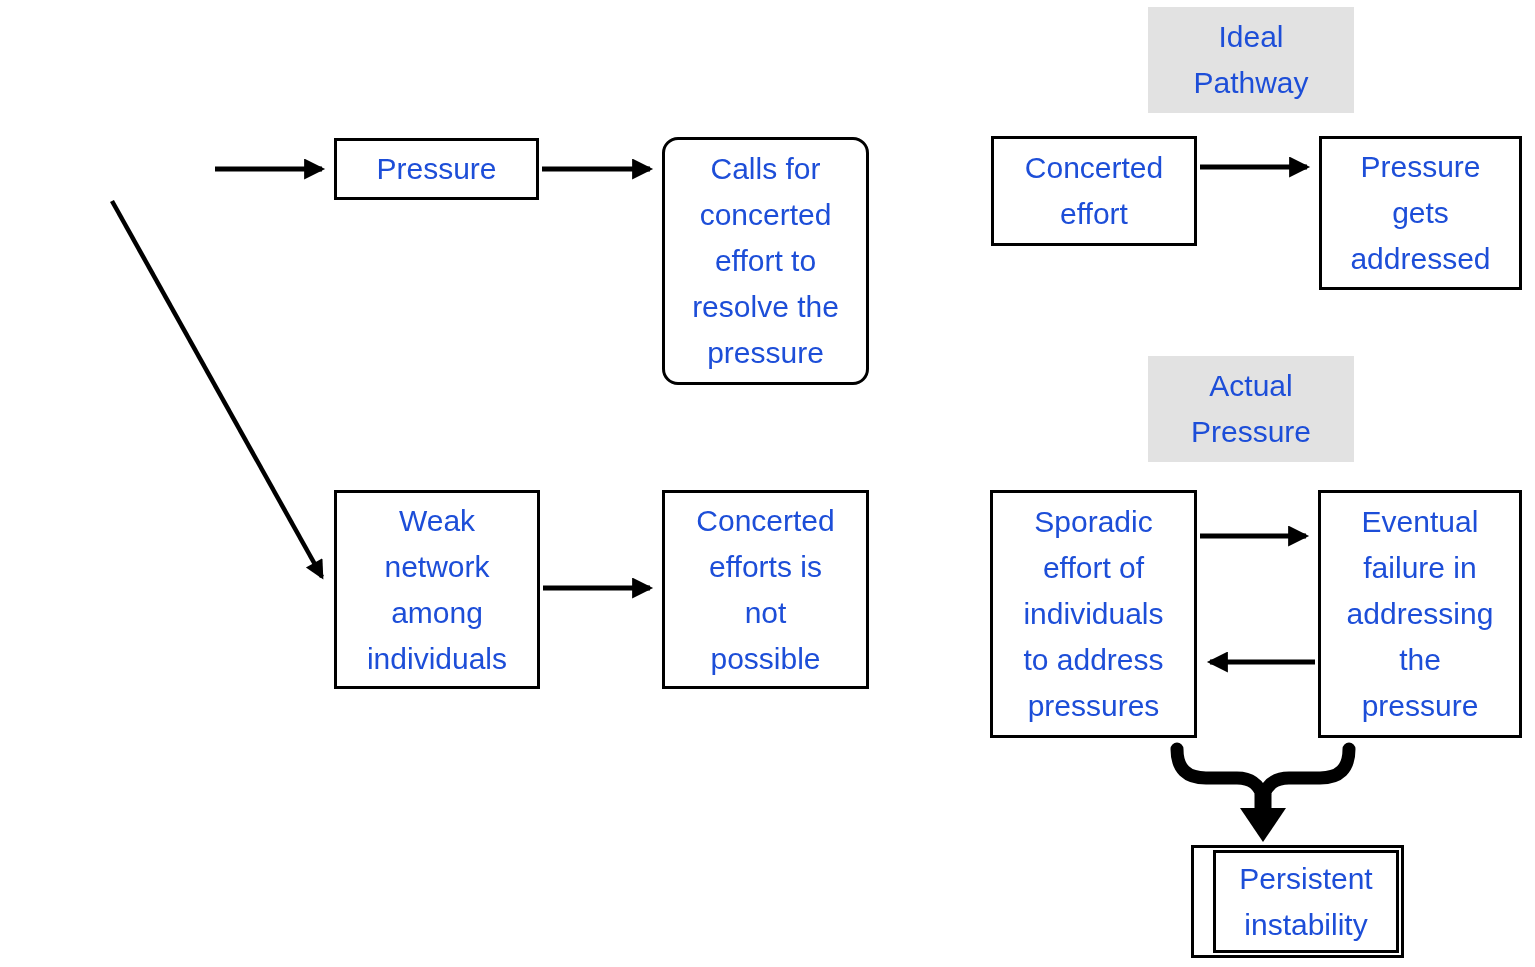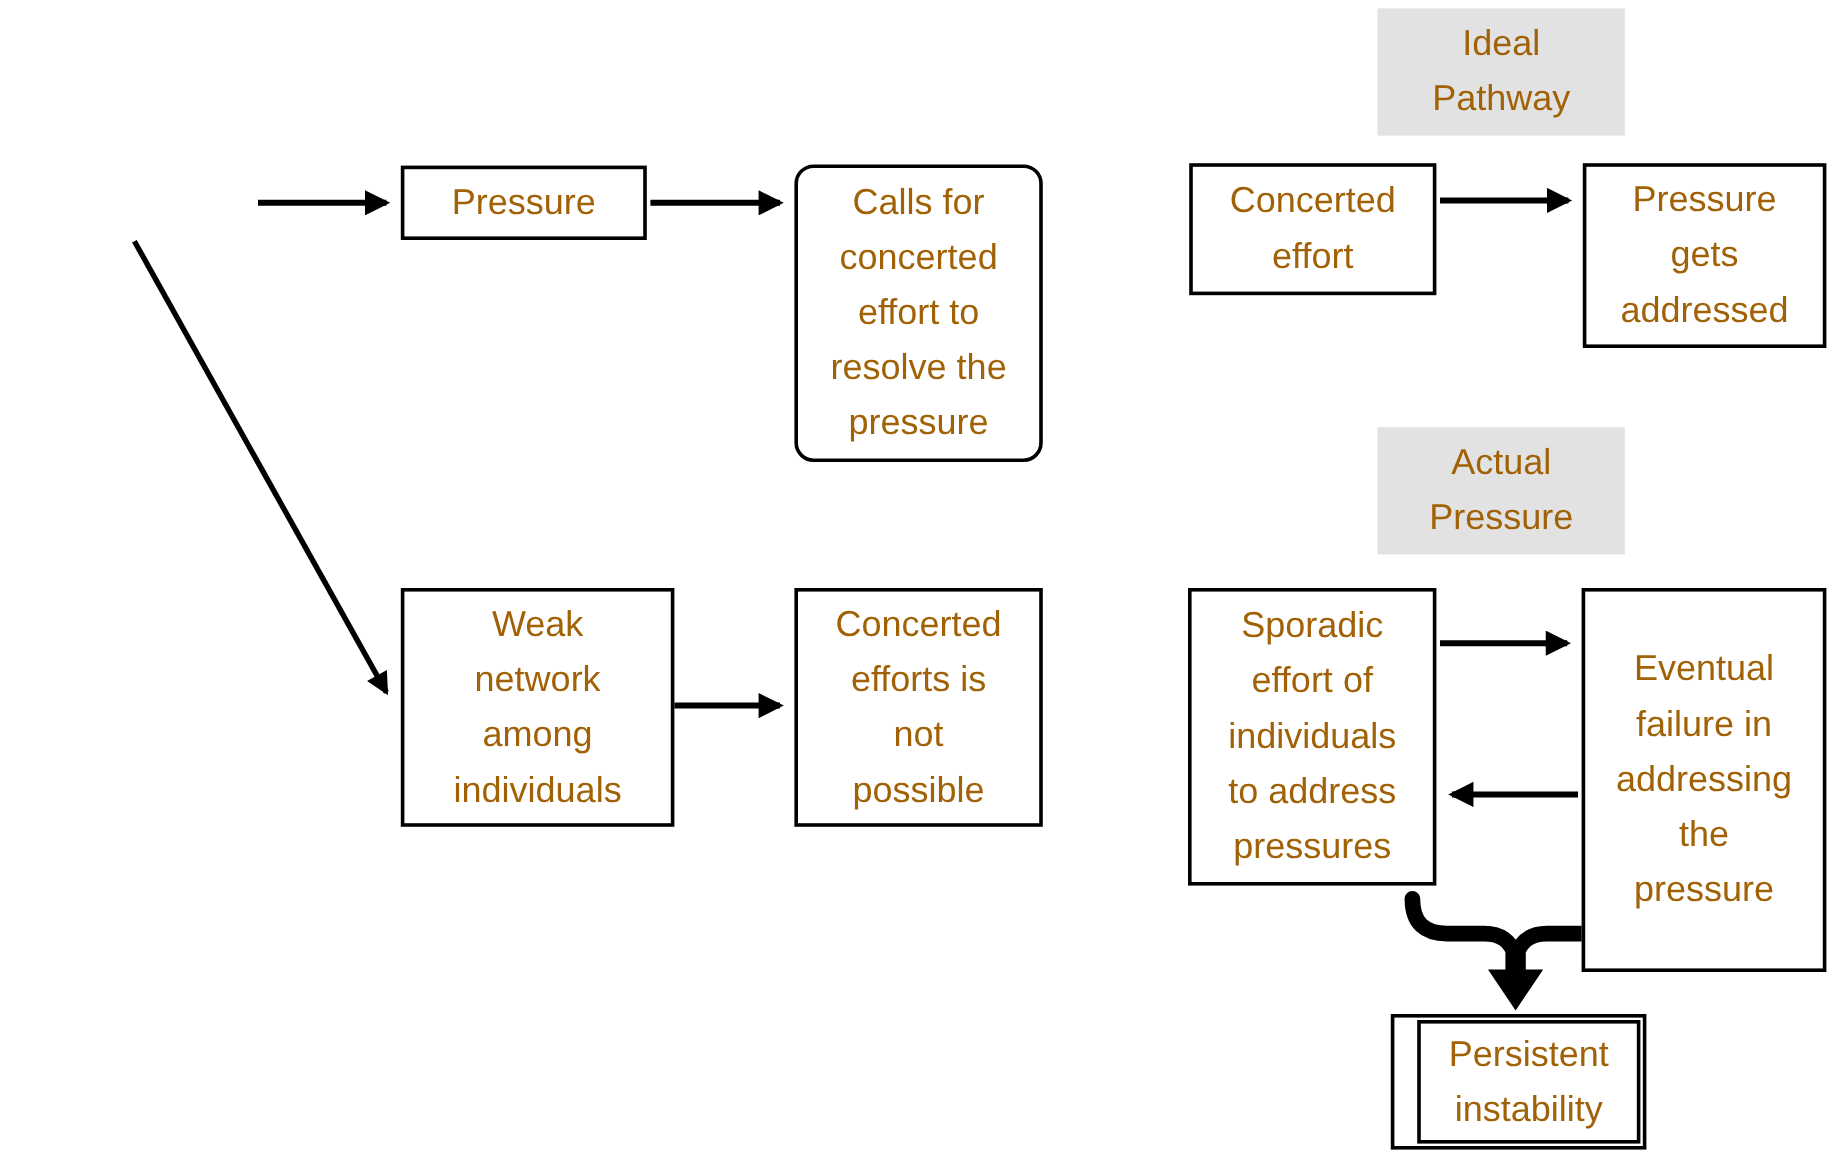--- a/index.html
+++ b/index.html
@@ -19,21 +19,21 @@
   }
   .node {
     position: absolute;
     box-sizing: border-box;
     display: flex;
     align-items: center;
     justify-content: center;
     text-align: center;
     border: 3px solid #000000;
     background: #ffffff;
-    color: #a16207;
+    color: #1d4ed8;
     font-size: 30px;
     line-height: 46px;
   }
   .node .txt { white-space: pre-line; }
   .label-box {
     border: none;
     background: #e2e2e2;
   }
   .double-outer {
     padding: 2px;
@@ -81,21 +81,21 @@
   </div>
 
   <div class="node" style="left:662px; top:137px; width:207px; height:248px;border-radius:16px;">
     <span class="txt">Calls for
 concerted
 effort to
 resolve the
 pressure</span>
   </div>
 
-  <div class="node" style="left:334px; top:490px; width:228px; height:199px;">
+  <div class="node" style="left:334px; top:490px; width:206px; height:199px;">
     <span class="txt">Weak
 network
 among
 individuals</span>
   </div>
 
   <div class="node" style="left:662px; top:490px; width:207px; height:199px;">
     <span class="txt">Concerted
 efforts is
 not
@@ -124,28 +124,28 @@
   </div>
 
   <div class="node" style="left:990px; top:490px; width:207px; height:248px;">
     <span class="txt">Sporadic
 effort of
 individuals
 to address
 pressures</span>
   </div>
 
-  <div class="node" style="left:1318px; top:490px; width:204px; height:320px;">
+  <div class="node" style="left:1318px; top:490px; width:204px; height:248px;">
     <span class="txt">Eventual
 failure in
 addressing
 the
 pressure</span>
   </div>
 
-  <div class="node double-outer" style="left:1159px; top:845px; width:213px; height:113px;padding-left:19px;">
+  <div class="node double-outer" style="left:1191px; top:845px; width:213px; height:113px;padding-left:19px;">
     <div class="double-inner">
       <span class="txt">Persistent
 instability</span>
     </div>
   </div>
 
 </div>
 
 </body></html>

